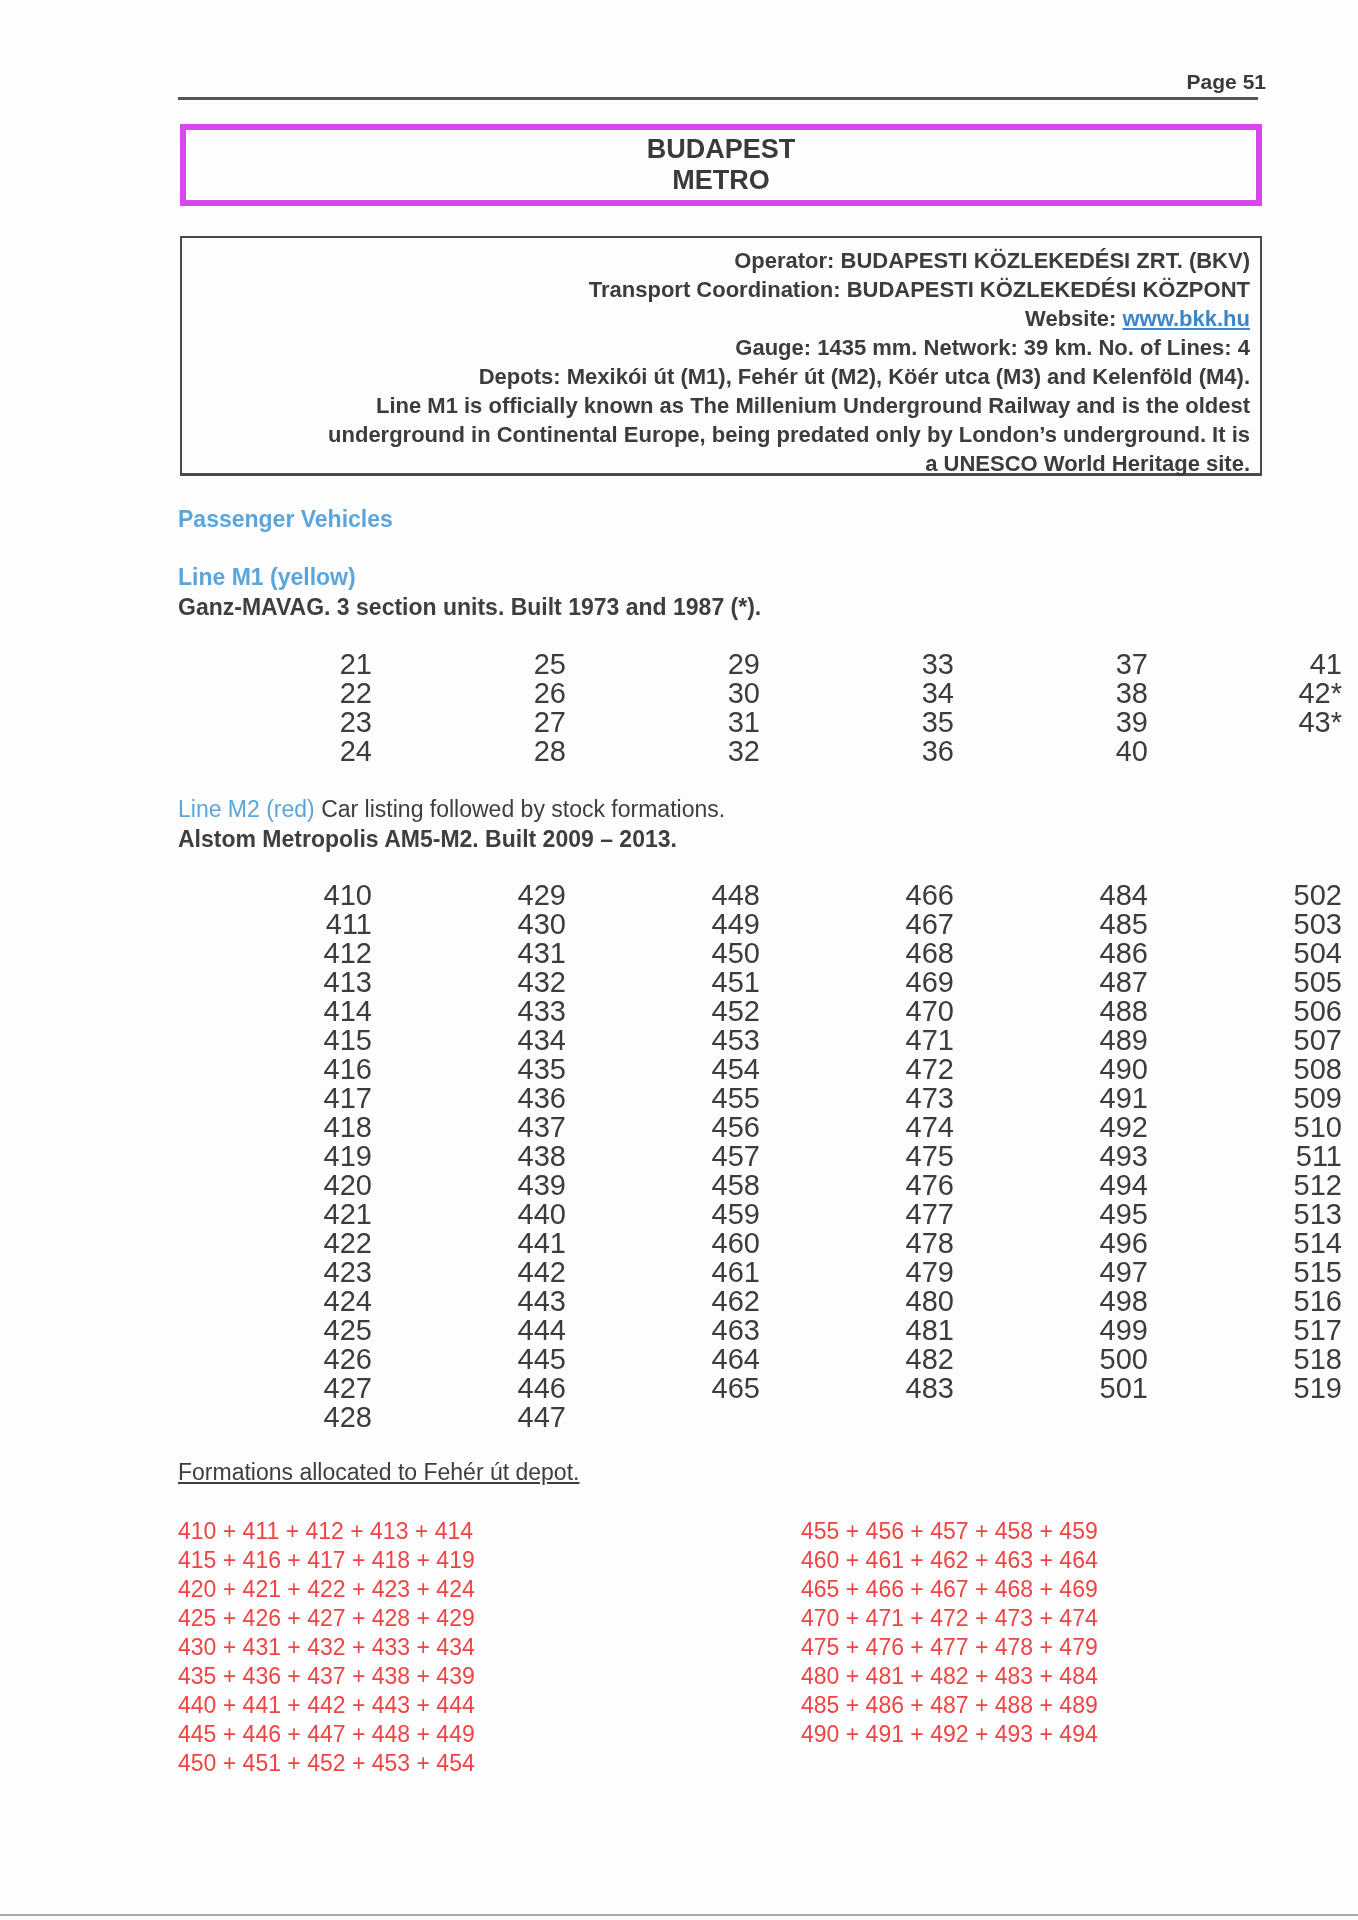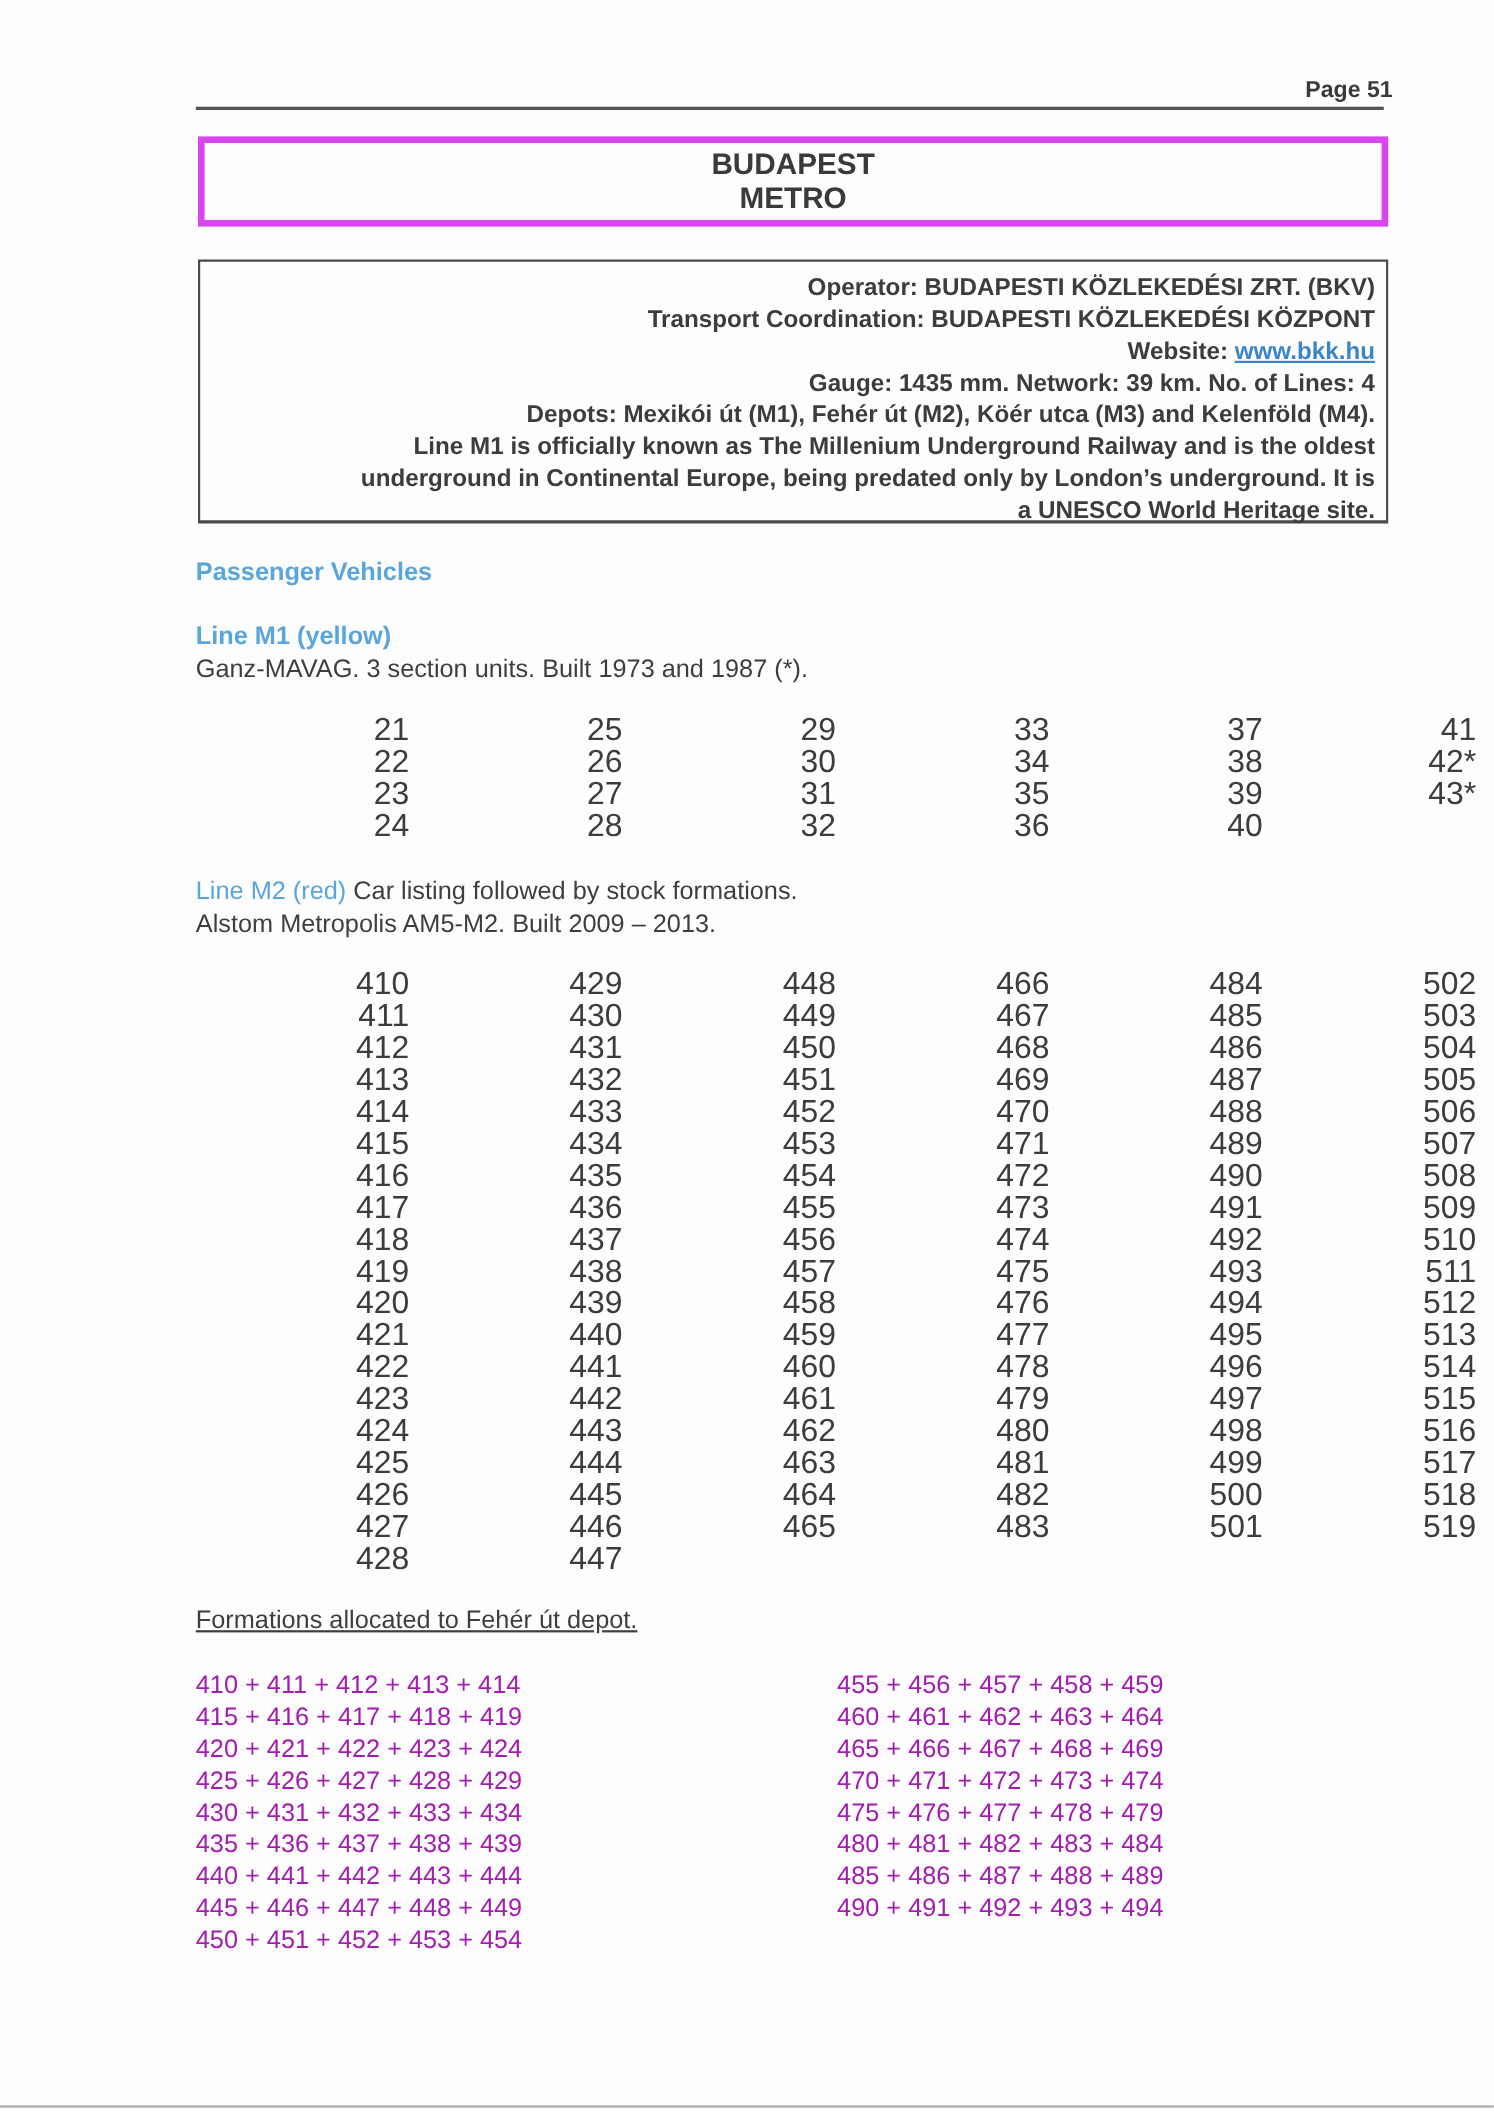--- a/index.html
+++ b/index.html
@@ -25,29 +25,29 @@
     padding: 8px 10px 0 11px;
     font-size: 22px; font-weight: bold; line-height: 29px; color: #3c3c3c;
   }
   .info-box .line { display: block; white-space: nowrap; text-align: right; }
   .info-box a { color: #3a86c8; text-decoration: underline; }
   .blue { color: #5aa6dc; }
   .section-heading {
     position: absolute; left: 178px; font-size: 23px; font-weight: bold;
   }
   .subline { position: absolute; left: 178px; font-size: 23px; }
-  .bold { font-weight: normal; }
+  .bold { font-weight: bold; }
   .grid {
     position: absolute; left: 178px; display: grid;
     grid-template-columns: repeat(6, 194px); font-size: 29px; line-height: 29px; color: #3c3c3c; text-align: right;
   }
   .grid .col { display: flex; flex-direction: column; }
   .formations {
     position: absolute; left: 178px; top: 1517px; display: grid;
-    grid-template-columns: 583px 400px; font-size: 23px; line-height: 29px; color: #a21caf;
+    grid-template-columns: 583px 400px; font-size: 23px; line-height: 29px; color: #ef4444; gap: 40px;
   }
   .formations .col { display: flex; flex-direction: column; }
   .bottom-rule {
     position: absolute; top: 1914px; left: 0; width: 1358px; height: 2px; background: #aaa;
   }
 </style>
 </head>
 <body>
 
 <div class="page-num">Page 51</div>

